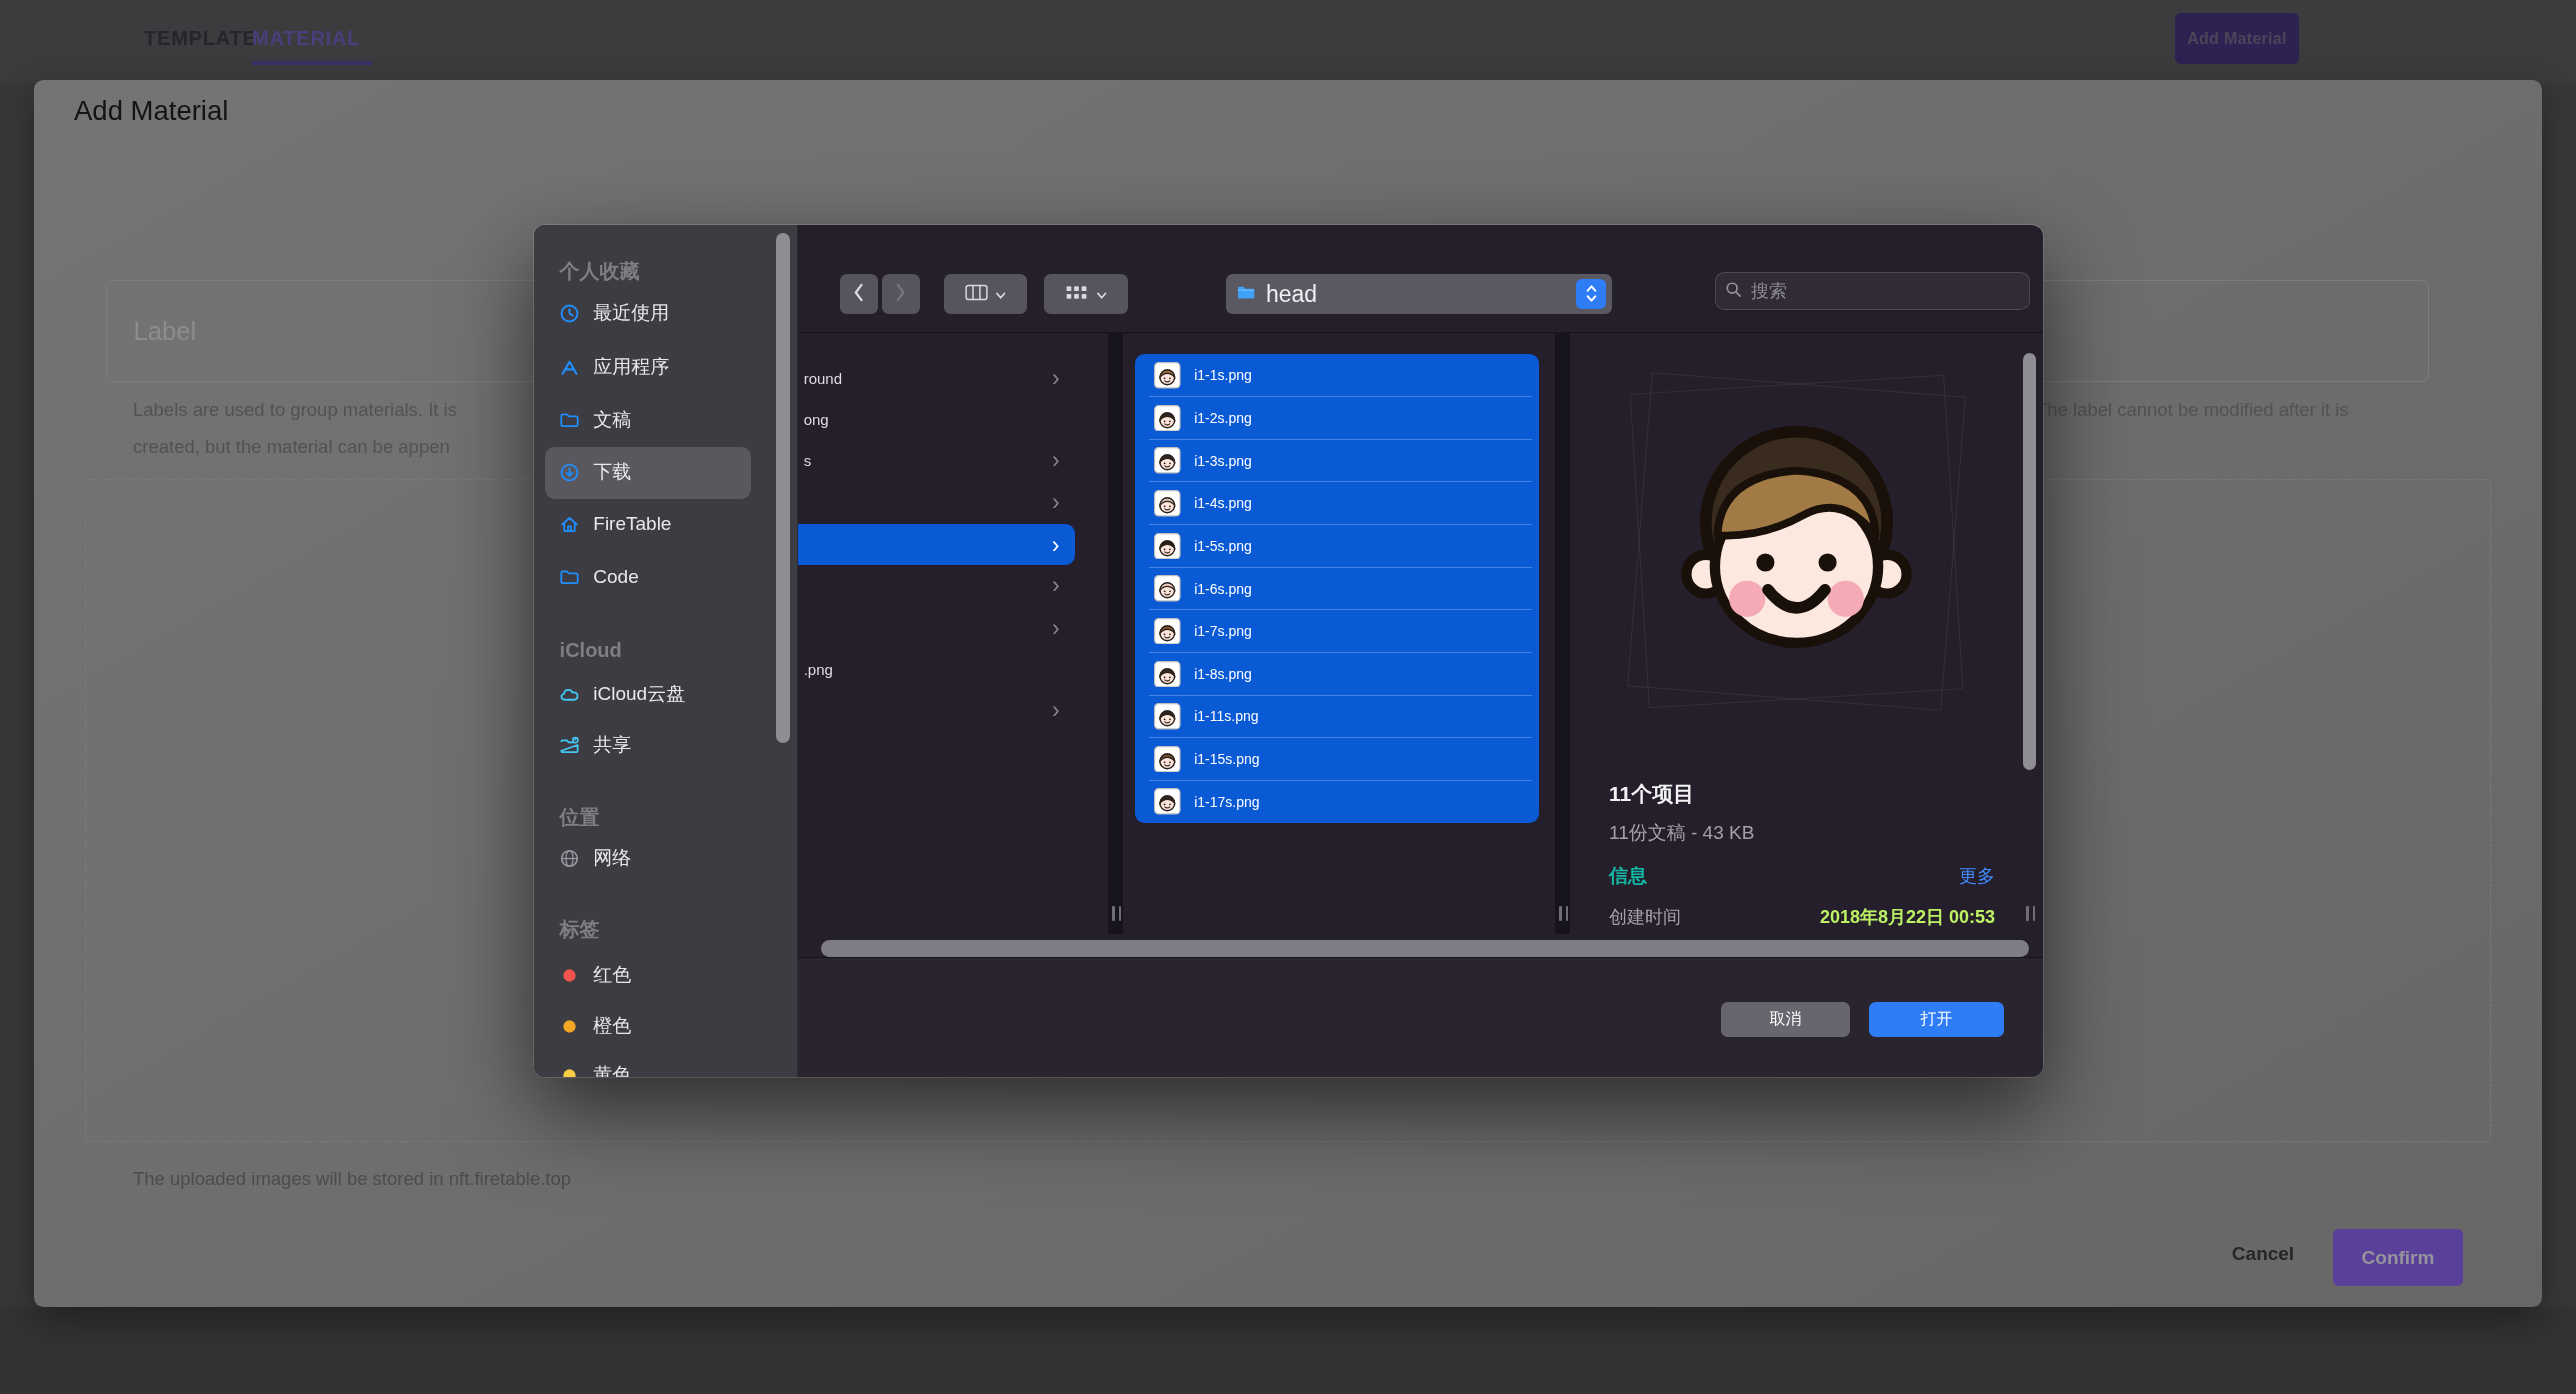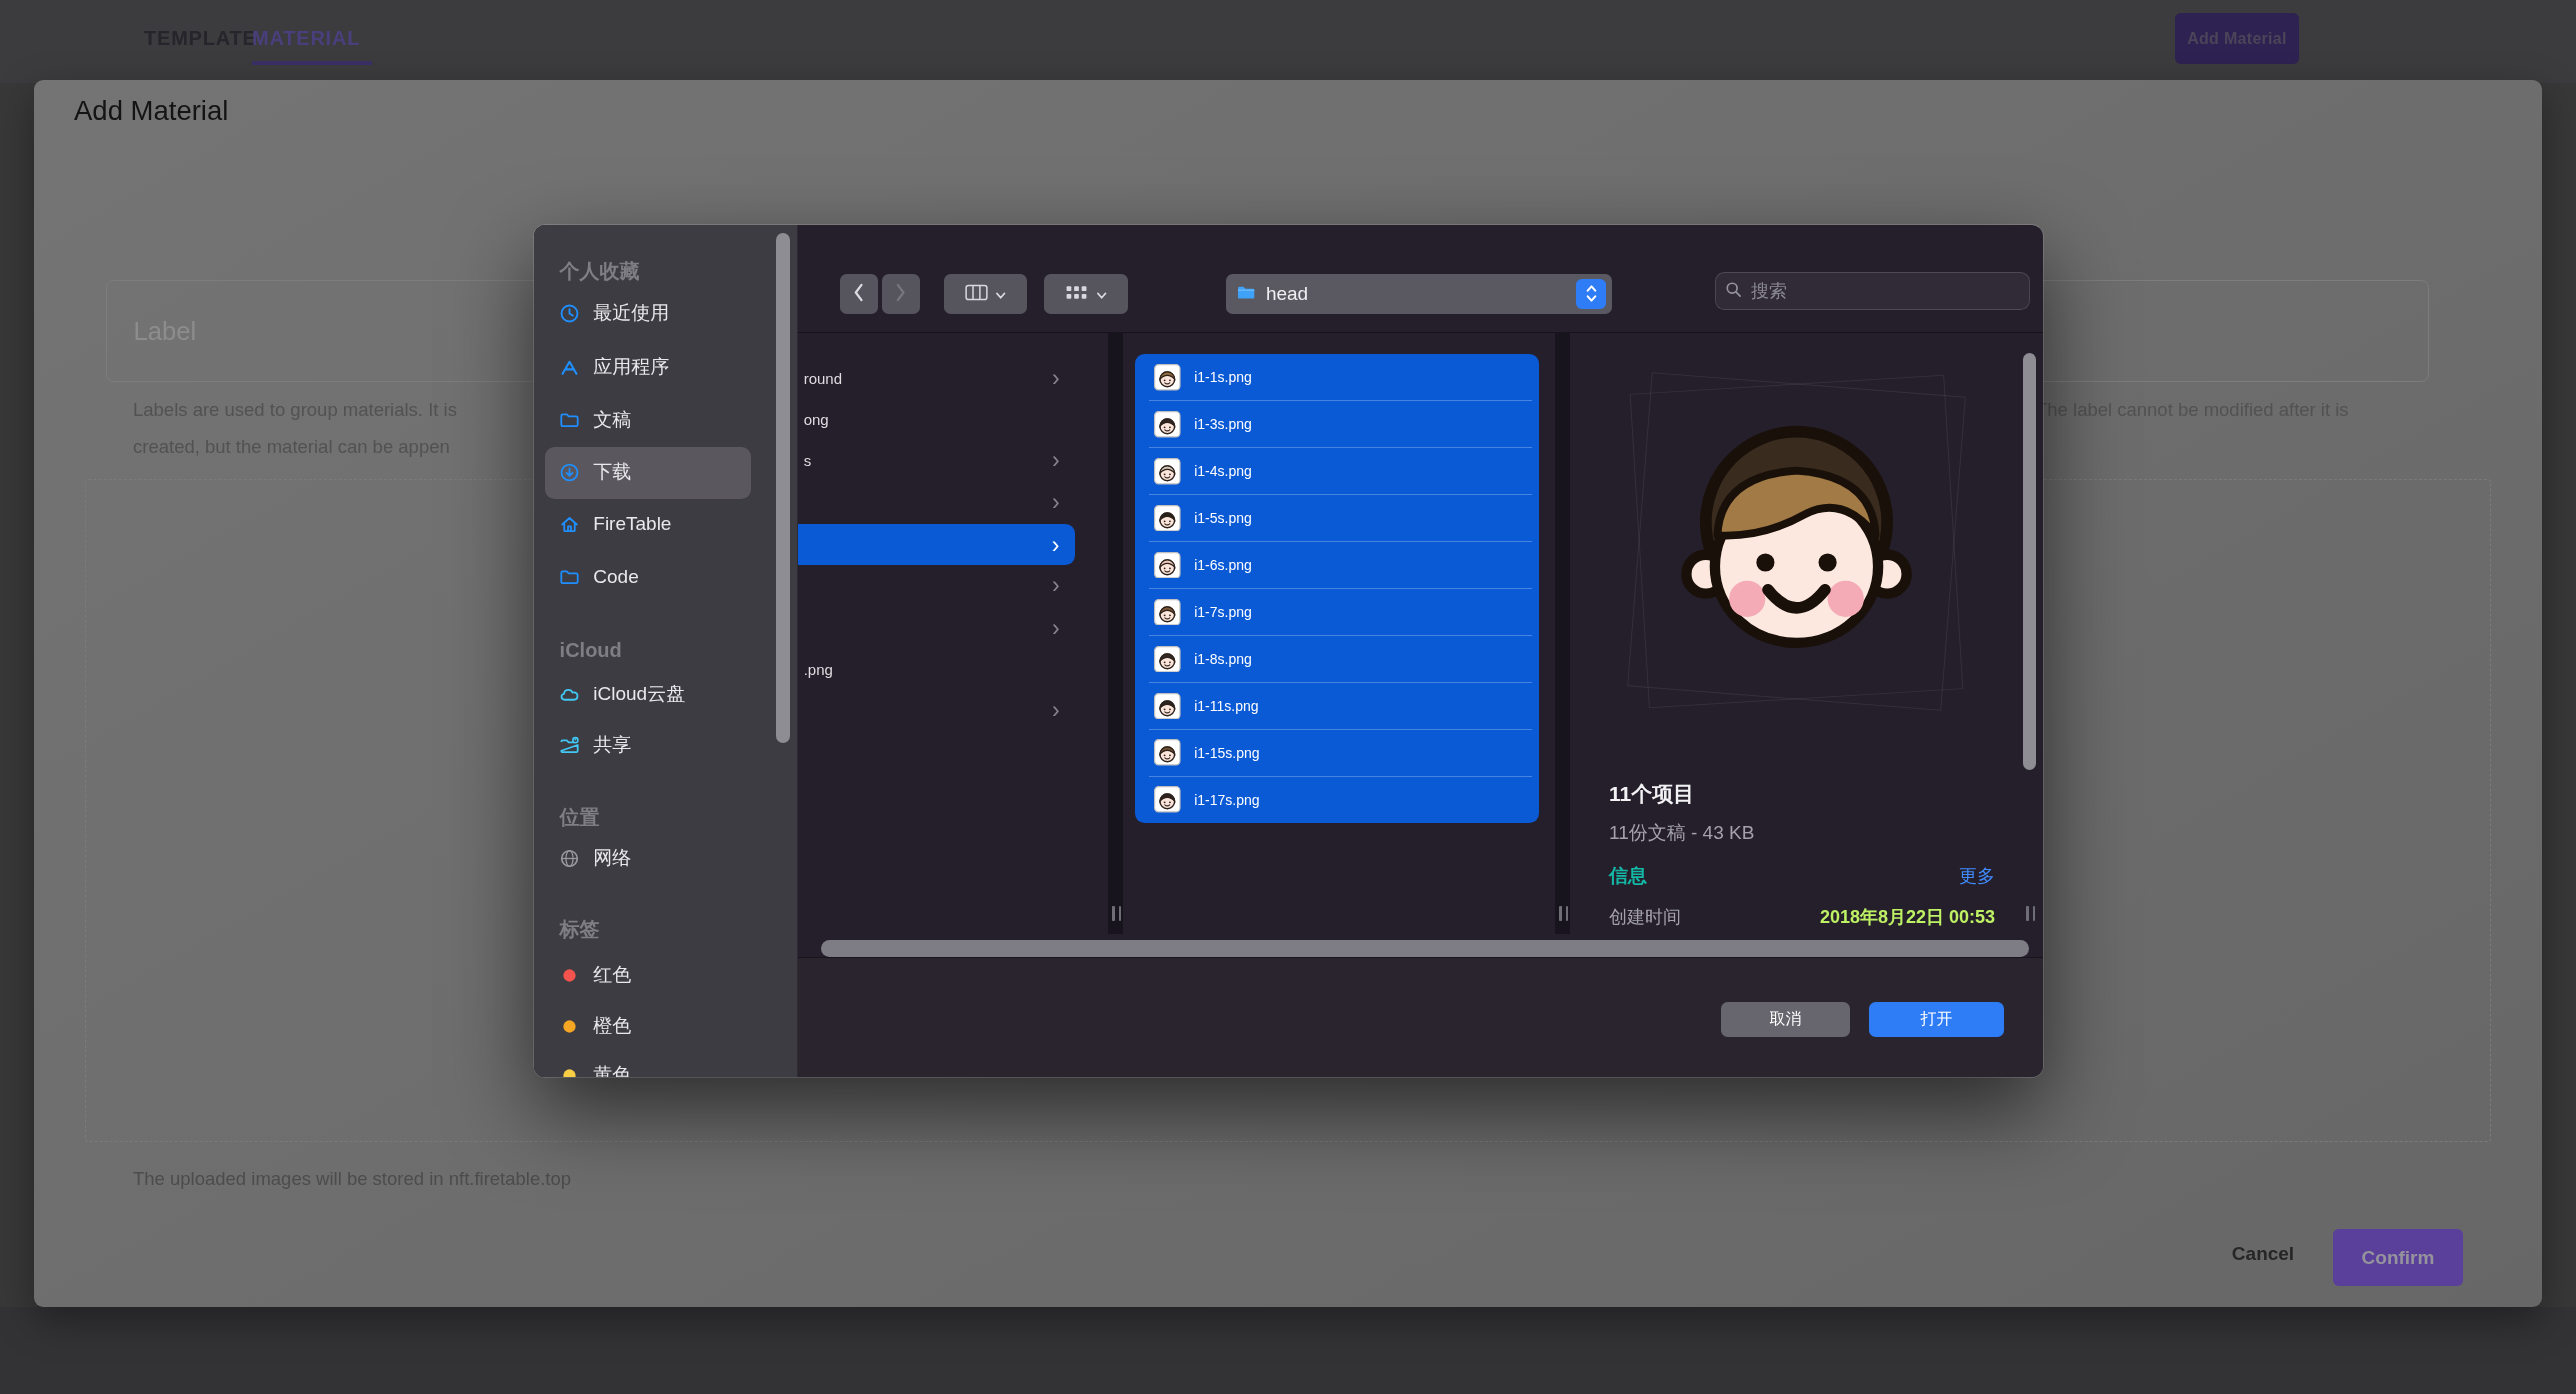--- a/index.html
+++ b/index.html
@@ -54,21 +54,21 @@
   }
   .tbtn{
     position:absolute;top:49px;height:40px;border-radius:6.6px;background:#56545c;
     display:flex;align-items:center;justify-content:center;gap:7.6px;
   }
   .toolbar-sep{position:absolute;left:264px;right:0;top:107px;height:0.9px;background:#15121a;}
   .folder-dd{
     position:absolute;left:692px;top:49px;width:386px;height:40px;border-radius:6.6px;background:#5a5860;
     display:flex;align-items:center;padding-left:10.4px;box-sizing:border-box;
   }
-  .folder-dd .dd-label{color:#f0eff3;font-size:19px;margin-left:8.5px;}
+  .folder-dd .dd-label{color:#f0eff3;font-size:23px;margin-left:8.5px;}
   .dd-stepper{
     position:absolute;right:5.7px;top:4.7px;width:30px;height:30px;border-radius:5.7px;background:var(--macos-blue);
     display:flex;align-items:center;justify-content:center;
   }
   .search-field{
     position:absolute;left:1181px;top:47px;width:315px;height:38px;border-radius:9.5px;
     background:rgba(255,255,255,0.055);box-shadow:inset 0 0 0 0.9px rgba(255,255,255,0.14);
     display:flex;align-items:center;padding:0 9.5px;box-sizing:border-box;
   }
   .search-field input{
@@ -269,20 +269,31 @@
         <div class="frow">
           <svg width="26.6" height="26.6" viewBox="0 0 26 26">
               <rect x="0.6" y="0.6" width="24.8" height="24.8" rx="4" fill="#ffffff" stroke="#bfbfbf" stroke-width="1.2"></rect>
               <circle cx="13" cy="15" r="7.2" fill="#fbe4da" stroke="#2e221b" stroke-width="1.4"></circle>
               <path d="M5.8,15 a7.2,7.2 0 0 1 14.4,0 c-2.2,-2.6 -4.6,-3.8 -7.2,-3.8 c-2.6,0 -5,1.2 -7.2,3.8 z" stroke="#2e221b" stroke-width="1.2" fill="#8f6b3e"></path>
               <circle cx="10.4" cy="16" r="0.9" fill="#2e221b"></circle>
               <circle cx="15.6" cy="16" r="0.9" fill="#2e221b"></circle>
               <path d="M10.6,18.4 q2.4,2.2 4.8,0" stroke="#2e221b" stroke-width="1.1" fill="none" stroke-linecap="round"></path>
             </svg>
           <span class="fname">i1-1s.png</span>
+        </div>
+        <div class="frow">
+          <svg width="26.6" height="26.6" viewBox="0 0 26 26">
+              <rect x="0.6" y="0.6" width="24.8" height="24.8" rx="4" fill="#ffffff" stroke="#bfbfbf" stroke-width="1.2"></rect>
+              <circle cx="13" cy="15" r="7.2" fill="#fbe4da" stroke="#2e221b" stroke-width="1.4"></circle>
+              <path d="M5.8,15 a7.2,7.2 0 0 1 14.4,0 c-2.2,-2.6 -4.6,-3.8 -7.2,-3.8 c-2.6,0 -5,1.2 -7.2,3.8 z" stroke="#2e221b" stroke-width="1.2" fill="#2e2624"></path>
+              <circle cx="10.4" cy="16" r="0.9" fill="#2e221b"></circle>
+              <circle cx="15.6" cy="16" r="0.9" fill="#2e221b"></circle>
+              <path d="M10.6,18.4 q2.4,2.2 4.8,0" stroke="#2e221b" stroke-width="1.1" fill="none" stroke-linecap="round"></path>
+            </svg>
+          <span class="fname">i1-2s.png</span>
         </div>
         <div class="frow">
           <svg width="26.6" height="26.6" viewBox="0 0 26 26">
               <rect x="0.6" y="0.6" width="24.8" height="24.8" rx="4" fill="#ffffff" stroke="#bfbfbf" stroke-width="1.2"></rect>
               <circle cx="13" cy="15" r="7.2" fill="#fbe4da" stroke="#2e221b" stroke-width="1.4"></circle>
               <path d="M5.8,15 a7.2,7.2 0 0 1 14.4,0 c-2.2,-2.6 -4.6,-3.8 -7.2,-3.8 c-2.6,0 -5,1.2 -7.2,3.8 z" stroke="#2e221b" stroke-width="1.2" fill="#2e2624"></path>
               <circle cx="10.4" cy="16" r="0.9" fill="#2e221b"></circle>
               <circle cx="15.6" cy="16" r="0.9" fill="#2e221b"></circle>
               <path d="M10.6,18.4 q2.4,2.2 4.8,0" stroke="#2e221b" stroke-width="1.1" fill="none" stroke-linecap="round"></path>
             </svg>

